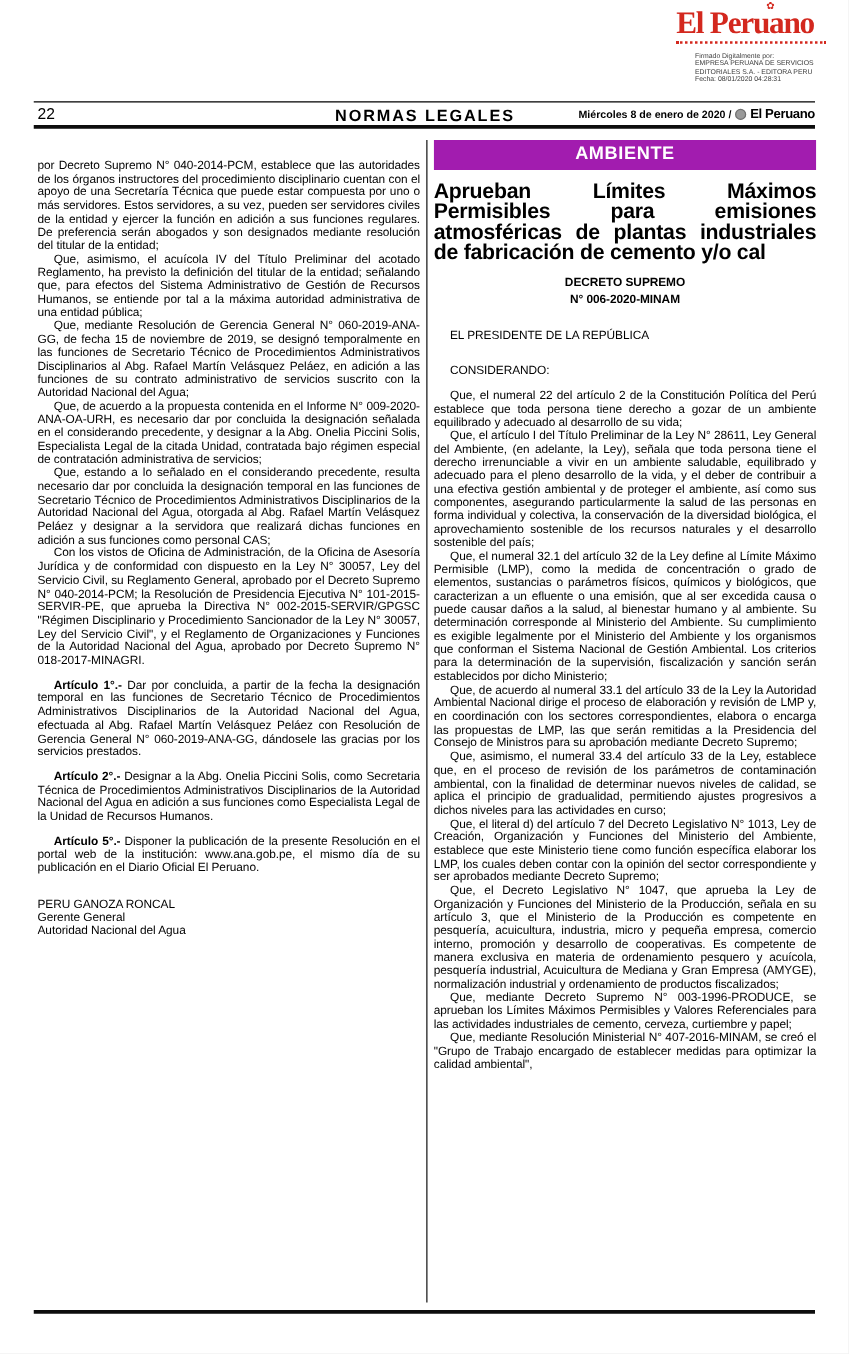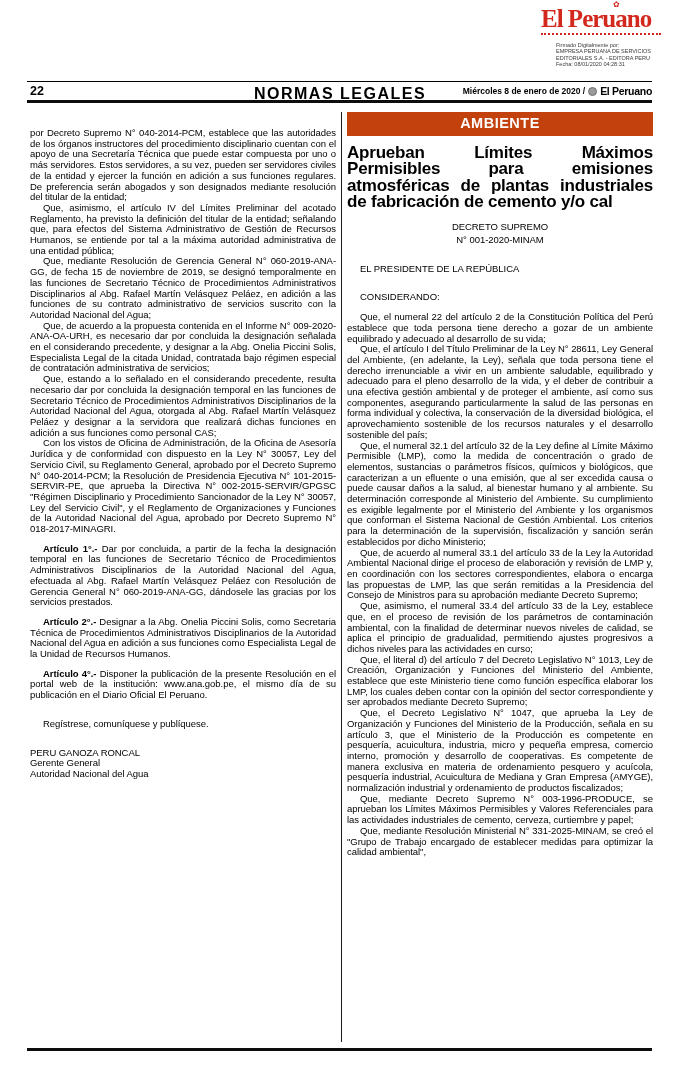--- a/index.html
+++ b/index.html
@@ -10,42 +10,42 @@
   .masthead{position:absolute;left:541px;top:6px;width:124px;}
   .wordmark{font-family:"Liberation Serif",serif;font-weight:bold;font-size:25px;
             line-height:26px;color:#d3281e;letter-spacing:-1px;white-space:nowrap;}
   .ornament{position:absolute;top:-5px;left:72px;color:#d3281e;font-size:8px;line-height:8px;}
   .tagline{width:120px;height:0;border-bottom:2px dotted #d3281e;margin-top:1px;}
   .signature{position:absolute;left:556px;top:42px;font-size:5.5px;line-height:6.4px;color:#3a3a3a;}
 
   
   .rule-thin{position:absolute;left:27px;top:81px;width:625px;height:1px;background:#000;}
   .rule-thick{position:absolute;left:27px;top:100px;width:625px;height:3px;background:#0d0d0d;}
-  .page-num{position:absolute;left:30px;top:84px;font-size:12.5px;font-weight:bold;}
+  .page-num{position:absolute;left:30px;top:84px;font-size:12.5px;font-weight:normal;}
   .normas{position:absolute;left:225px;top:85px;width:230px;text-align:center;
-          font-size:16px;font-weight:bold;letter-spacing:1.5px;}
+          font-size:13px;font-weight:bold;letter-spacing:1.5px;}
   .dateline{position:absolute;right:27px;top:85px;font-size:8.5px;font-weight:bold;
             display:flex;align-items:center;gap:3px;margin-left:44px;}
   .emblem{display:inline-block;width:9px;height:9px;border-radius:50%;
           background:#9a9a9a;border:1px solid #6f6f6f;box-sizing:border-box;}
   .brand{font-size:10.5px;font-weight:bold;letter-spacing:-0.3px;}
 
   
   .divider{position:absolute;left:341px;top:112px;width:1px;height:930px;background:#1a1a1a;}
   .bottom-rule{position:absolute;left:27px;top:1048px;width:625px;height:3px;background:#0d0d0d;}
   .col{position:absolute;width:306px;font-size:9.5px;line-height:10.7px;
        text-align:justify;letter-spacing:-0.05px;overflow:hidden;}
   #col-left{left:30px;top:128px;height:936px;}
   #col-right{left:347px;top:112px;height:934px;}
 
-  .banner{background:#c2410c;color:#ffffff;font-weight:bold;font-size:14.5px;
+  .banner{background:#a21caf;color:#ffffff;font-weight:bold;font-size:14.5px;
           letter-spacing:0.5px;text-align:center;padding:6px 0 7px;margin-bottom:9px;}
   .headline{font-weight:bold;font-size:17px;line-height:16.5px;letter-spacing:-0.2px;
             text-align:justify;margin:0 0 10px 0;}
-  .decree{text-align:center;font-weight:normal;font-size:9.5px;line-height:11.5px;margin:4px 0 2px;}
+  .decree{text-align:center;font-weight:bold;font-size:9.5px;line-height:11.5px;margin:4px 0 2px;}
 
   .para{margin:0;padding:0;}
   .indent{text-indent:13px;}
   .noindent{text-indent:0;}
   .gap{margin-top:9px;}
   .gap-lg{margin-top:18px;}
   .bold{font-weight:bold;}
 </style>
 </head>
 <body>
@@ -70,51 +70,50 @@
   <div class="normas">NORMAS LEGALES</div>
   <div class="dateline">
     <span>Miércoles 8 de enero de 2020 /</span>
     <span class="emblem"></span>
     <span class="brand">El Peruano</span>
   </div>
   <div class="rule-thick"></div>
 
   <div class="col" id="col-left">
       <p class="para noindent">por Decreto Supremo N° 040-2014-PCM, establece que las autoridades de los órganos instructores del procedimiento disciplinario cuentan con el apoyo de una Secretaría Técnica que puede estar compuesta por uno o más servidores. Estos servidores, a su vez, pueden ser servidores civiles de la entidad y ejercer la función en adición a sus funciones regulares. De preferencia serán abogados y son designados mediante resolución del titular de la entidad;</p>
-      <p class="para indent">Que, asimismo, el artículo IV del Límites Preliminar del acotado Reglamento, ha previsto la definición del titular de la entidad; señalando que, para efectos del Sistema Administrativo de Gestión de Recursos Humanos, se entiende por tal a la máxima autoridad administrativa de una entidad pública;</p>
+      <p class="para indent">Que, asimismo, el acuícola IV del Título Preliminar del acotado Reglamento, ha previsto la definición del titular de la entidad; señalando que, para efectos del Sistema Administrativo de Gestión de Recursos Humanos, se entiende por tal a la máxima autoridad administrativa de una entidad pública;</p>
       <p class="para indent">Que, mediante Resolución de Gerencia General N° 060-2019-ANA-GG, de fecha 15 de noviembre de 2019, se designó temporalmente en las funciones de Secretario Técnico de Procedimientos Administrativos Disciplinarios al Abg. Rafael Martín Velásquez Peláez, en adición a las funciones de su contrato administrativo de servicios suscrito con la Autoridad Nacional del Agua;</p>
       <p class="para indent">Que, de acuerdo a la propuesta contenida en el Informe N° 009-2020-ANA-OA-URH, es necesario dar por concluida la designación señalada en el considerando precedente, y designar a la Abg. Onelia Piccini Solis, Especialista Legal de la citada Unidad, contratada bajo régimen especial de contratación administrativa de servicios;</p>
       <p class="para indent">Que, estando a lo señalado en el considerando precedente, resulta necesario dar por concluida la designación temporal en las funciones de Secretario Técnico de Procedimientos Administrativos Disciplinarios de la Autoridad Nacional del Agua, otorgada al Abg. Rafael Martín Velásquez Peláez y designar a la servidora que realizará dichas funciones en adición a sus funciones como personal CAS;</p>
       <p class="para indent">Con los vistos de Oficina de Administración, de la Oficina de Asesoría Jurídica y de conformidad con dispuesto en la Ley N° 30057, Ley del Servicio Civil, su Reglamento General, aprobado por el Decreto Supremo N° 040-2014-PCM; la Resolución de Presidencia Ejecutiva N° 101-2015-SERVIR-PE, que aprueba la Directiva N° 002-2015-SERVIR/GPGSC "Régimen Disciplinario y Procedimiento Sancionador de la Ley N° 30057, Ley del Servicio Civil", y el Reglamento de Organizaciones y Funciones de la Autoridad Nacional del Agua, aprobado por Decreto Supremo N° 018-2017-MINAGRI.</p>
       <p class="para indent gap"><b>Artículo 1°.-</b> Dar por concluida, a partir de la fecha la designación temporal en las funciones de Secretario Técnico de Procedimientos Administrativos Disciplinarios de la Autoridad Nacional del Agua, efectuada al Abg. Rafael Martín Velásquez Peláez con Resolución de Gerencia General N° 060-2019-ANA-GG, dándosele las gracias por los servicios prestados.</p>
       <p class="para indent gap"><b>Artículo 2°.-</b> Designar a la Abg. Onelia Piccini Solis, como Secretaria Técnica de Procedimientos Administrativos Disciplinarios de la Autoridad Nacional del Agua en adición a sus funciones como Especialista Legal de la Unidad de Recursos Humanos.</p>
-      <p class="para indent gap"><b>Artículo 4°.-</b> Disponer la publicación de la presente Resolución en el portal web de la institución: www.ana.gob.pe, el mismo día de su publicación en el Diario Oficial El Peruano.</p>
-      <p class="para indent gap-lg">Regístrese, comuníquese y publíquese.</p>
+      <p class="para indent gap"><b>Artículo 5°.-</b> Disponer la publicación de la presente Resolución en el portal web de la institución: www.ana.gob.pe, el mismo día de su publicación en el Diario Oficial El Peruano.</p>
       <p class="para noindent gap-lg">PERU GANOZA RONCAL</p>
       <p class="para noindent">Gerente General</p>
       <p class="para noindent">Autoridad Nacional del Agua</p>
     </div>
 
   <div class="divider"></div>
 
   <div class="col" id="col-right">
     <div class="banner">AMBIENTE</div>
     <div class="headline">Aprueban Límites Máximos Permisibles para emisiones atmosféricas de plantas industriales de fabricación de cemento y/o cal</div>
     <div class="decree">DECRETO SUPREMO</div>
-    <div class="decree" style="margin-top:0;">N° 001-2020-MINAM</div>
+    <div class="decree" style="margin-top:0;">N° 006-2020-MINAM</div>
     <div>
         <p class="para indent gap-lg">EL PRESIDENTE DE LA REPÚBLICA</p>
         <p class="para indent gap-lg">CONSIDERANDO:</p>
         <p class="para indent gap">Que, el numeral 22 del artículo 2 de la Constitución Política del Perú establece que toda persona tiene derecho a gozar de un ambiente equilibrado y adecuado al desarrollo de su vida;</p>
         <p class="para indent">Que, el artículo I del Título Preliminar de la Ley N° 28611, Ley General del Ambiente, (en adelante, la Ley), señala que toda persona tiene el derecho irrenunciable a vivir en un ambiente saludable, equilibrado y adecuado para el pleno desarrollo de la vida, y el deber de contribuir a una efectiva gestión ambiental y de proteger el ambiente, así como sus componentes, asegurando particularmente la salud de las personas en forma individual y colectiva, la conservación de la diversidad biológica, el aprovechamiento sostenible de los recursos naturales y el desarrollo sostenible del país;</p>
         <p class="para indent">Que, el numeral 32.1 del artículo 32 de la Ley define al Límite Máximo Permisible (LMP), como la medida de concentración o grado de elementos, sustancias o parámetros físicos, químicos y biológicos, que caracterizan a un efluente o una emisión, que al ser excedida causa o puede causar daños a la salud, al bienestar humano y al ambiente. Su determinación corresponde al Ministerio del Ambiente. Su cumplimiento es exigible legalmente por el Ministerio del Ambiente y los organismos que conforman el Sistema Nacional de Gestión Ambiental. Los criterios para la determinación de la supervisión, fiscalización y sanción serán establecidos por dicho Ministerio;</p>
         <p class="para indent">Que, de acuerdo al numeral 33.1 del artículo 33 de la Ley la Autoridad Ambiental Nacional dirige el proceso de elaboración y revisión de LMP y, en coordinación con los sectores correspondientes, elabora o encarga las propuestas de LMP, las que serán remitidas a la Presidencia del Consejo de Ministros para su aprobación mediante Decreto Supremo;</p>
         <p class="para indent">Que, asimismo, el numeral 33.4 del artículo 33 de la Ley, establece que, en el proceso de revisión de los parámetros de contaminación ambiental, con la finalidad de determinar nuevos niveles de calidad, se aplica el principio de gradualidad, permitiendo ajustes progresivos a dichos niveles para las actividades en curso;</p>
         <p class="para indent">Que, el literal d) del artículo 7 del Decreto Legislativo N° 1013, Ley de Creación, Organización y Funciones del Ministerio del Ambiente, establece que este Ministerio tiene como función específica elaborar los LMP, los cuales deben contar con la opinión del sector correspondiente y ser aprobados mediante Decreto Supremo;</p>
         <p class="para indent">Que, el Decreto Legislativo N° 1047, que aprueba la Ley de Organización y Funciones del Ministerio de la Producción, señala en su artículo 3, que el Ministerio de la Producción es competente en pesquería, acuicultura, industria, micro y pequeña empresa, comercio interno, promoción y desarrollo de cooperativas. Es competente de manera exclusiva en materia de ordenamiento pesquero y acuícola, pesquería industrial, Acuicultura de Mediana y Gran Empresa (AMYGE), normalización industrial y ordenamiento de productos fiscalizados;</p>
         <p class="para indent">Que, mediante Decreto Supremo N° 003-1996-PRODUCE, se aprueban los Límites Máximos Permisibles y Valores Referenciales para las actividades industriales de cemento, cerveza, curtiembre y papel;</p>
-        <p class="para indent">Que, mediante Resolución Ministerial N° 331-2025-MINAM, se creó el "Grupo de Trabajo encargado de establecer medidas para optimizar la calidad ambiental",</p>
+        <p class="para indent">Que, mediante Resolución Ministerial N° 407-2016-MINAM, se creó el "Grupo de Trabajo encargado de establecer medidas para optimizar la calidad ambiental",</p>
       </div>
   </div>
 
   <div class="bottom-rule"></div>
 
 </div>
 
 </body></html>

